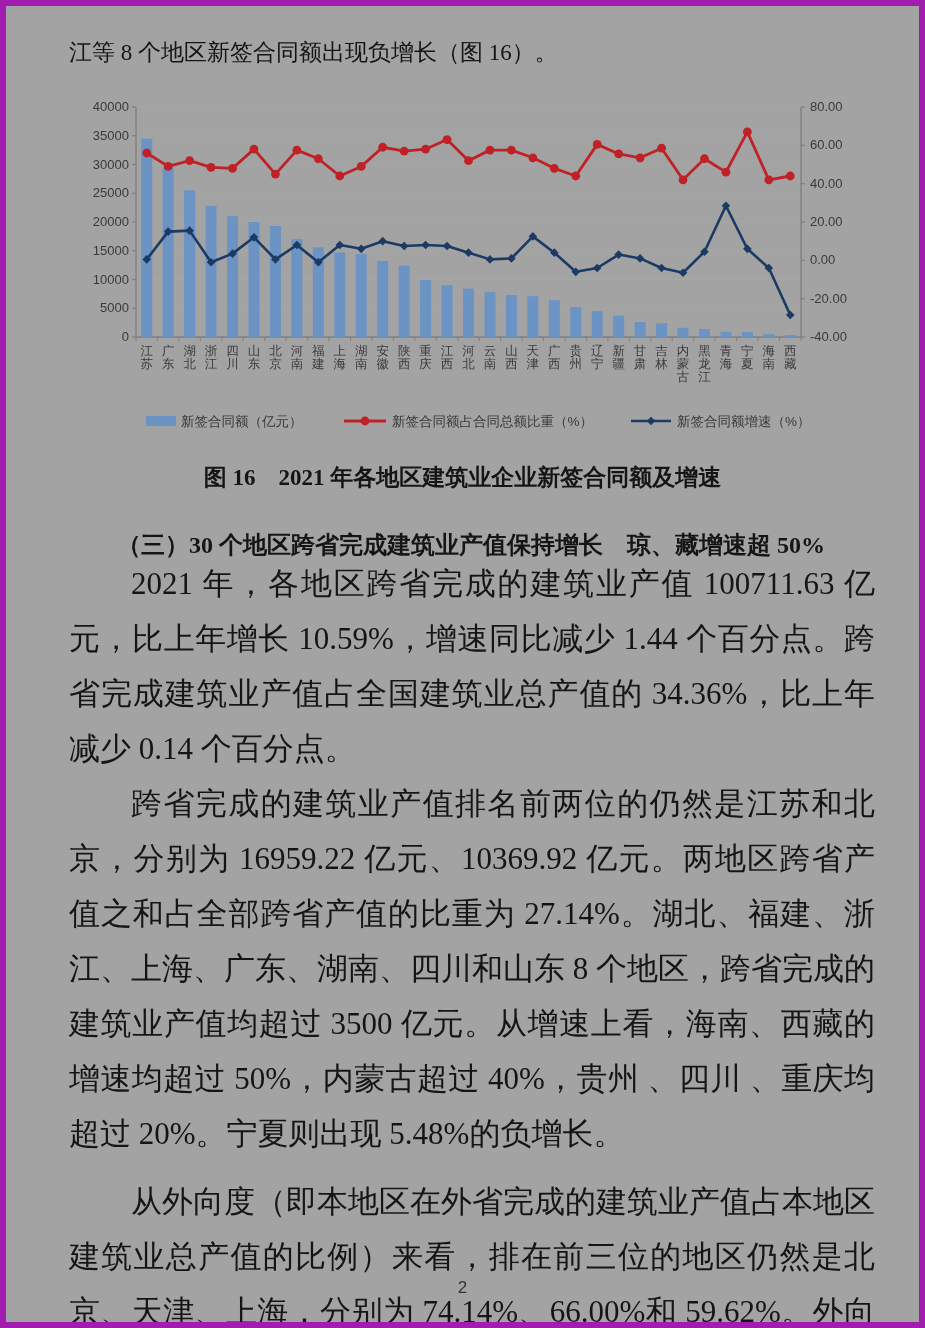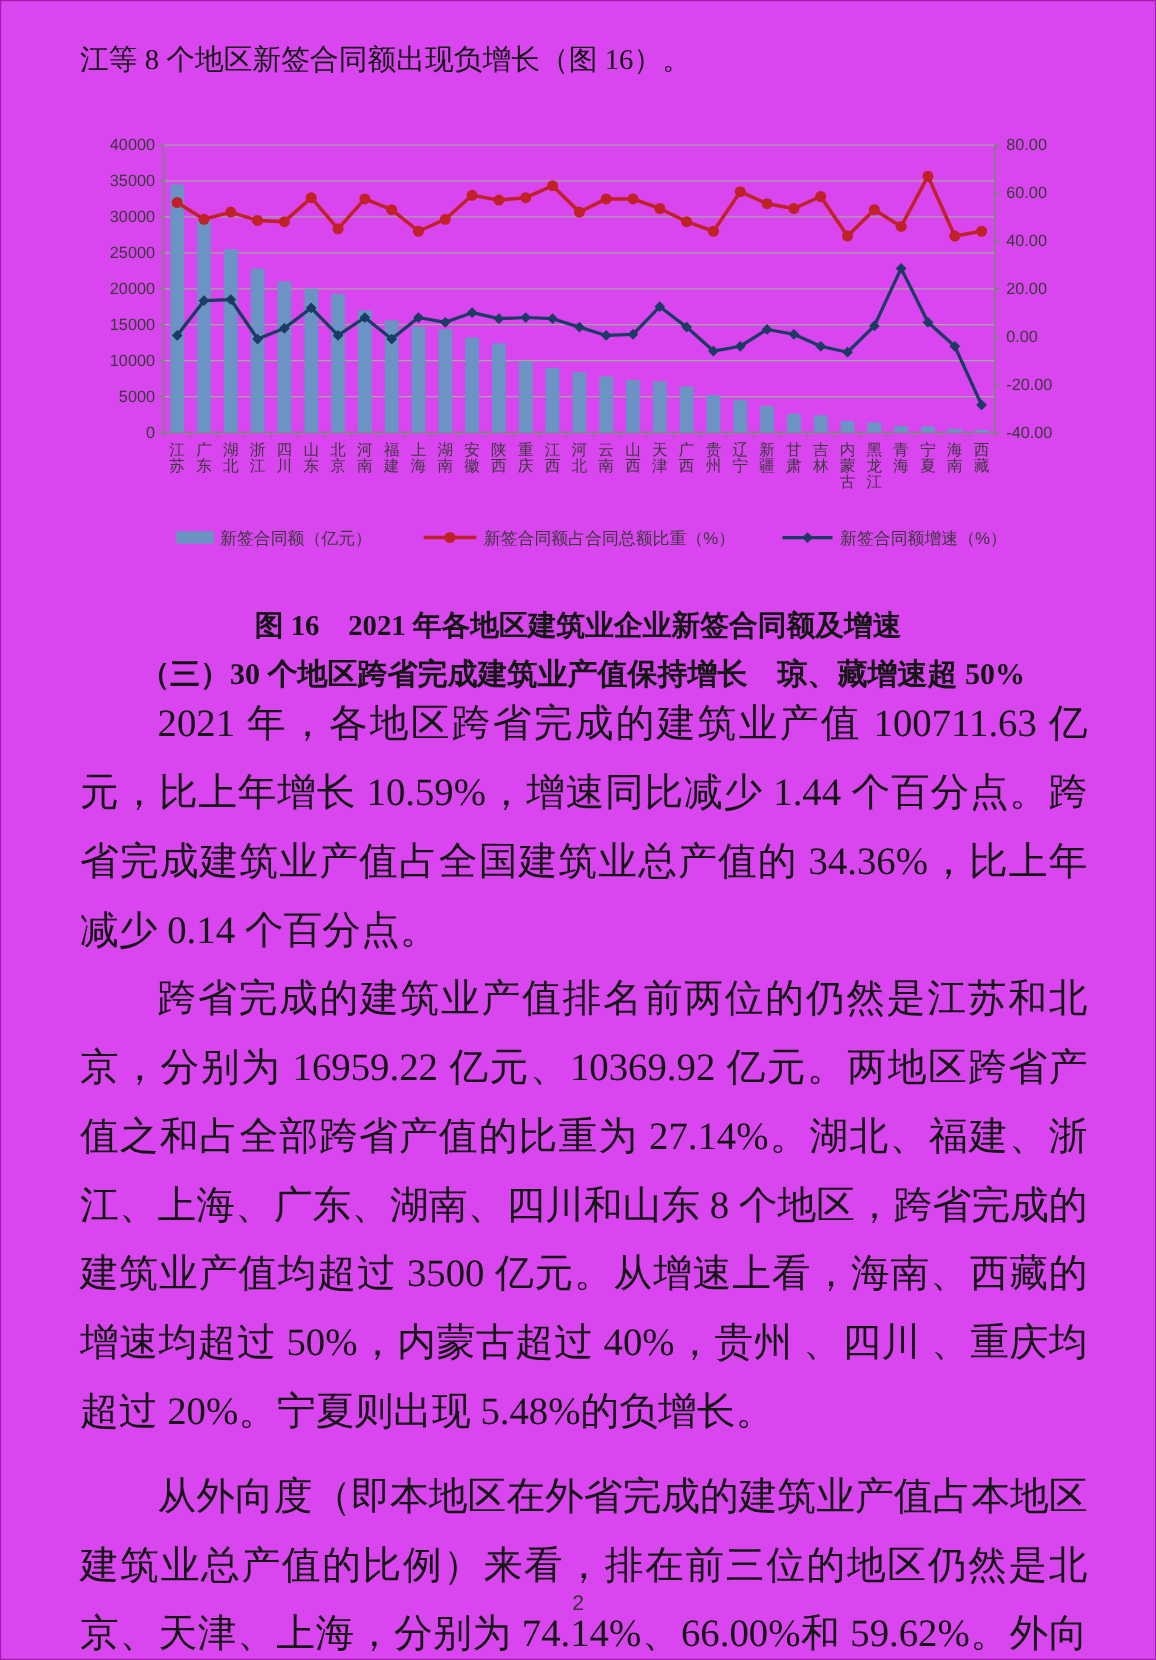--- a/index.html
+++ b/index.html
@@ -1,33 +1,33 @@
 <!DOCTYPE html>
 <html><head>
 <meta charset="utf-8">
 <style>
   html,body { margin:0; padding:0; background:#ffffff; }
   .page {
     position:relative;
     width:925px; height:1328px;
-    background:#d946ef;
-    border:1px solid #a21caf;
+    background:#a3a3a3;
+    border:6px solid #a21caf;
     box-sizing:border-box;
     font-family:"Liberation Serif", serif;
     color:#151515;
     overflow:hidden;
   }
   .intro-line {
     position:absolute; left:63px; top:30px; right:57px;
     font-size:23px; line-height:34px;
   }
-  .chart-wrap { position:absolute; left:80px; top:107px; width:780px; height:348px; }
+  .chart-wrap { position:absolute; left:80px; top:93px; width:780px; height:348px; }
   svg text { font-family:"Liberation Sans", sans-serif; fill:#3a3a3a; }
   .chart-caption {
-    position:absolute; left:0; top:484px; width:100%;
+    position:absolute; left:0; top:456px; width:100%;
     text-align:center; font-weight:bold; font-size:23px;
   }
   .section-heading {
     position:absolute; left:63px; top:522px; right:50px;
     font-weight:bold; font-size:24px; text-indent:2em; line-height:34px;
   }
   .body-block { position:absolute; left:63px; top:550px; width:806px; }
   .body-block p {
     margin:0; font-size:31px; line-height:55px;
     text-align:justify; text-indent:2em;font-family:Liberation Serif, serif;

